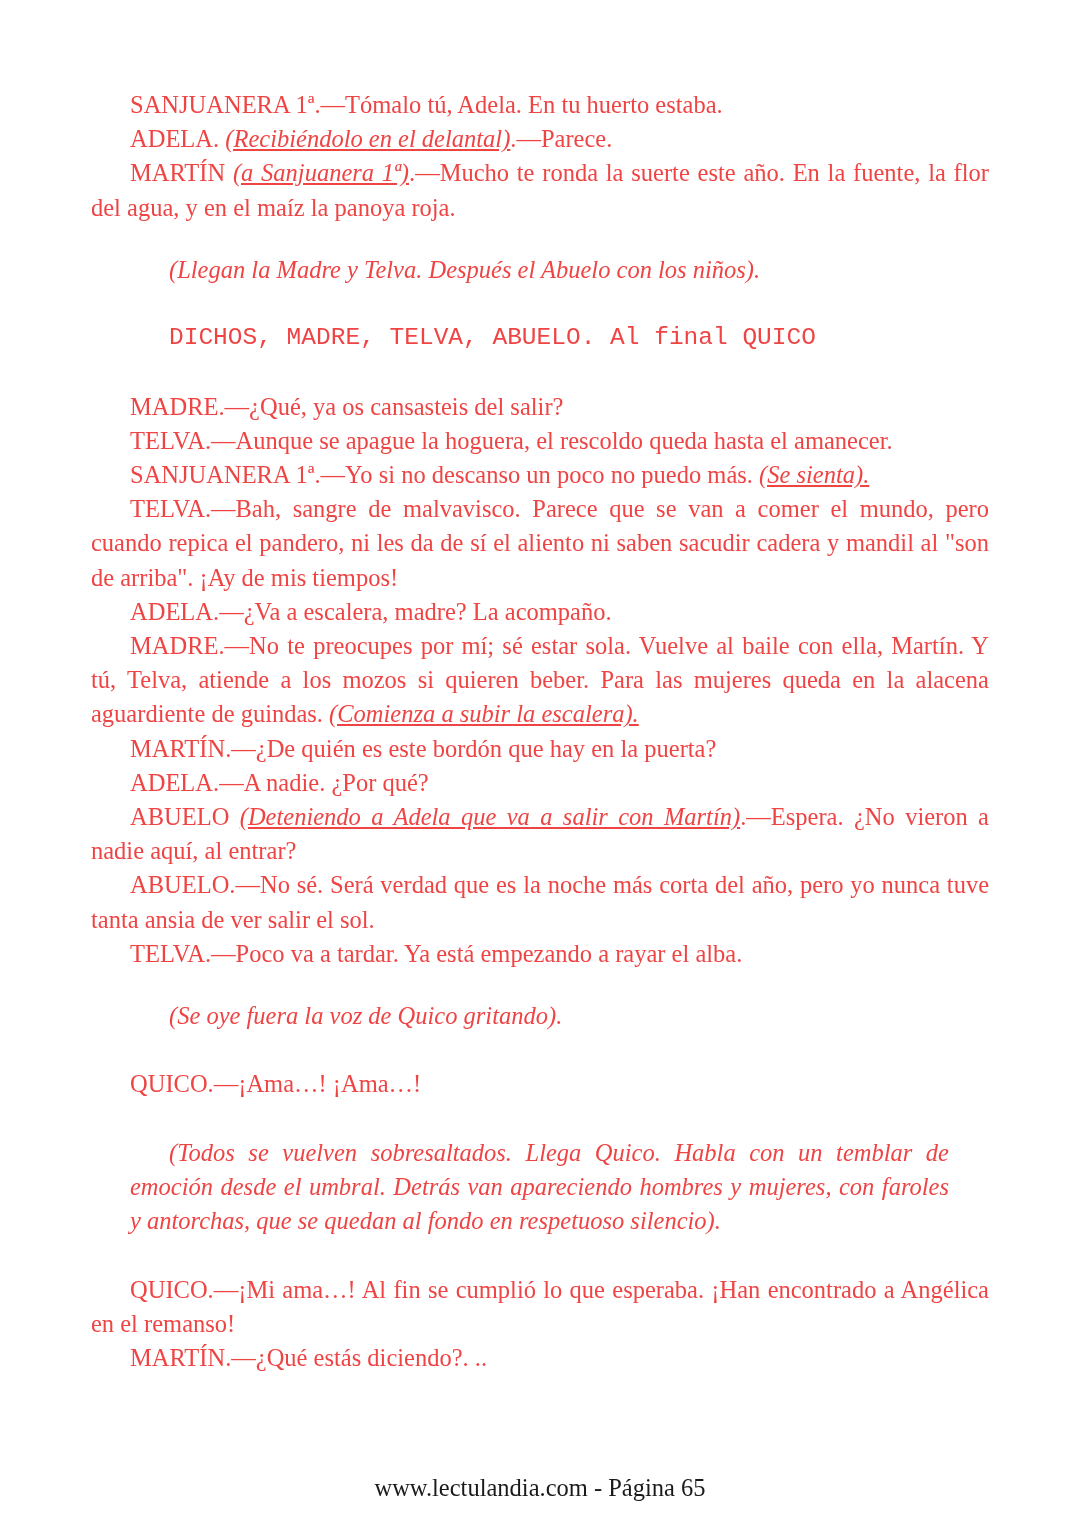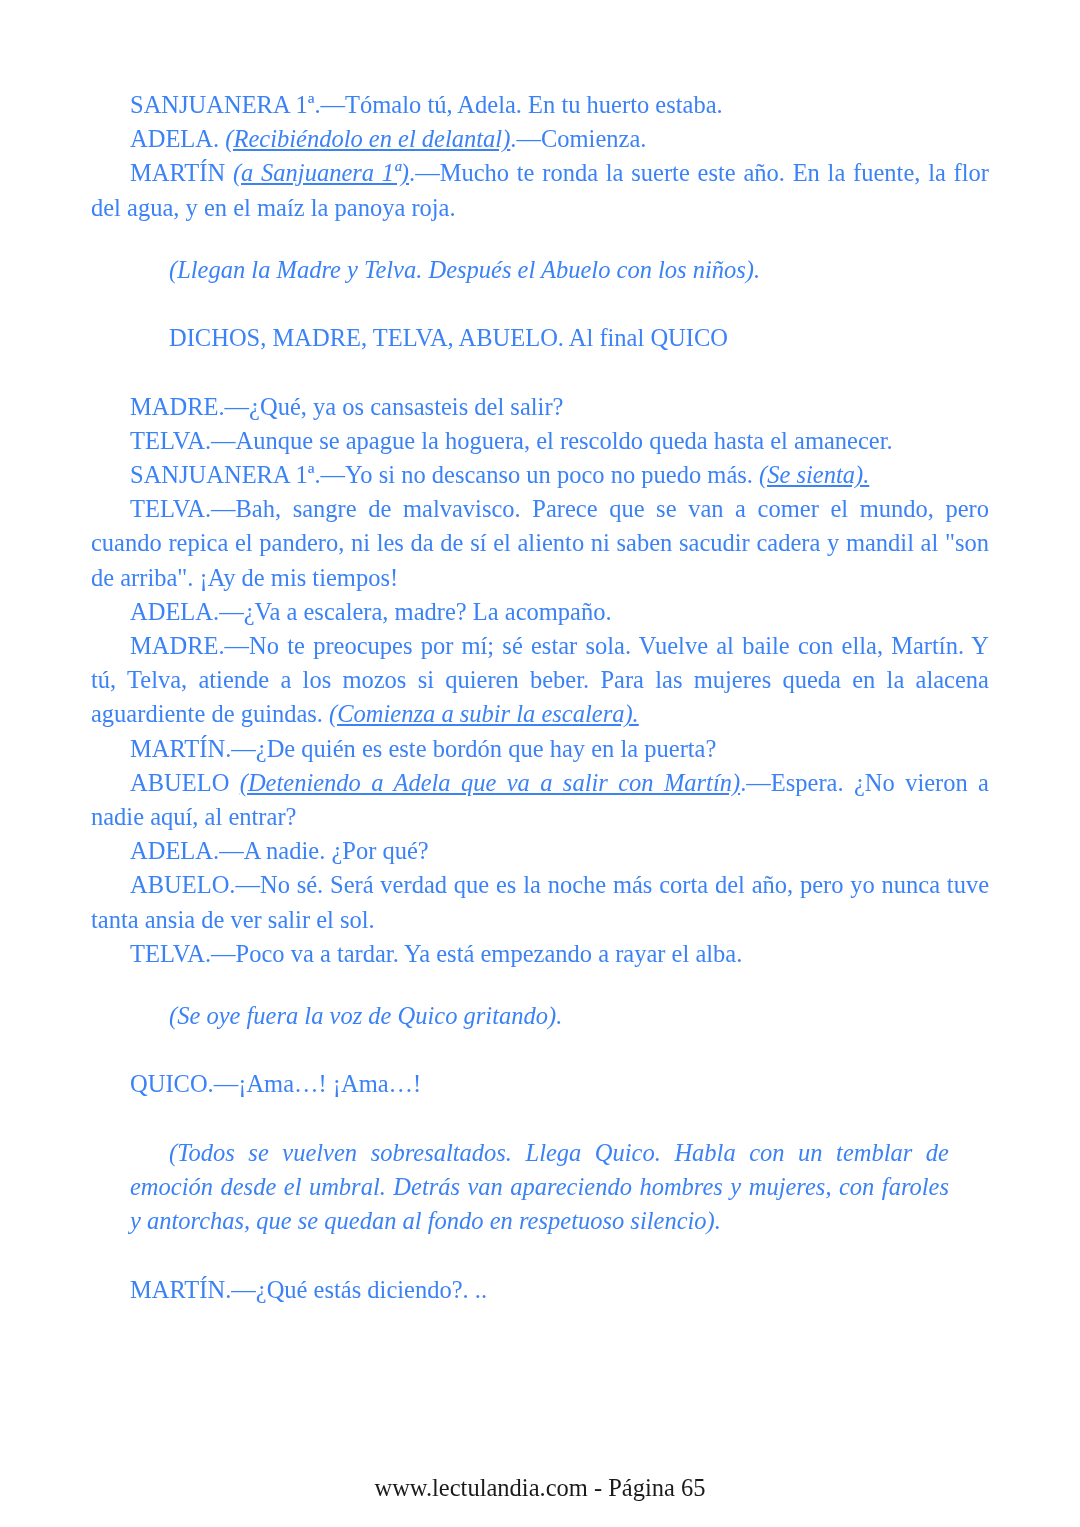--- a/index.html
+++ b/index.html
@@ -1,50 +1,51 @@
 <!DOCTYPE html>
 <html><head>
 <meta charset="utf-8">
 <style>
   html, body { margin: 0; padding: 0; background: #ffffff; }
   body { width: 1080px; height: 1527px; position: relative; overflow: hidden; }
   .page {
     position: absolute; left: 91px; top: 88px; width: 898px;
     font-family: "Liberation Serif", serif; font-size: 24.5px; line-height: 34.2px;
-    color: #3b82f6;
+    color: #ef4444;
   }
   p { margin: 0; text-align: justify; text-indent: 39px; }
   .dir { font-style: italic; margin: 34.2px 0 34.2px 39px; text-indent: 39px; padding-right: 40px; }
   .dir.short { text-indent: 39px; margin-top: 28px; }
-  .head { margin: 34.2px 0 34.2px 0; text-indent: 78px; }
+  .head { margin: 34.2px 0 34.2px 0; text-indent: 78px; font-family: Liberation Mono, monospace; }
   i { font-style: italic; text-decoration: underline; }
   .footer {
     position: absolute; left: 0; width: 1080px; top: 1474px; text-align: center;
     font-family: "Liberation Serif", serif; font-size: 24.5px; color: #1a1a1a;
   }
 </style>
 </head>
 <body>
 
 <div class="page">
   <p><span>SANJUANERA 1ª.</span><span>—Tómalo tú, Adela. En tu huerto estaba.</span></p>
-  <p><span>ADELA. </span><i>(Recibiéndolo en el delantal)</i><span>.—Comienza.</span></p>
+  <p><span>ADELA. </span><i>(Recibiéndolo en el delantal)</i><span>.—Parece.</span></p>
   <p><span>MARTÍN </span><i>(a Sanjuanera 1ª)</i><span>.—Mucho te ronda la suerte este año. En la fuente, la flor del agua, y en el maíz la panoya roja.</span></p>
   <p class="dir short">(Llegan la Madre y Telva. Después el Abuelo con los niños).</p>
   <p class="head">DICHOS, MADRE, TELVA, ABUELO. Al final QUICO</p>
   <p><span>MADRE.</span><span>—¿Qué, ya os cansasteis del salir?</span></p>
   <p><span>TELVA.</span><span>—Aunque se apague la hoguera, el rescoldo queda hasta el amanecer.</span></p>
   <p><span>SANJUANERA 1ª.</span><span>—Yo si no descanso un poco no puedo más. </span><i>(Se sienta).</i></p>
   <p><span>TELVA.</span><span>—Bah, sangre de malvavisco. Parece que se van a comer el mundo, pero cuando repica el pandero, ni les da de sí el aliento ni saben sacudir cadera y mandil al "son de arriba". ¡Ay de mis tiempos!</span></p>
   <p><span>ADELA.</span><span>—¿Va a escalera, madre? La acompaño.</span></p>
   <p><span>MADRE.</span><span>—No te preocupes por mí; sé estar sola. Vuelve al baile con ella, Martín. Y tú, Telva, atiende a los mozos si quieren beber. Para las mujeres queda en la alacena aguardiente de guindas. </span><i>(Comienza a subir la escalera).</i></p>
   <p><span>MARTÍN.</span><span>—¿De quién es este bordón que hay en la puerta?</span></p>
+  <p><span>ADELA.</span><span>—A nadie. ¿Por qué?</span></p>
   <p><span>ABUELO </span><i>(Deteniendo a Adela que va a salir con Martín)</i><span>.—Espera. ¿No vieron a nadie aquí, al entrar?</span></p>
-  <p><span>ADELA.</span><span>—A nadie. ¿Por qué?</span></p>
   <p><span>ABUELO.</span><span>—No sé. Será verdad que es la noche más corta del año, pero yo nunca tuve tanta ansia de ver salir el sol.</span></p>
   <p><span>TELVA.</span><span>—Poco va a tardar. Ya está empezando a rayar el alba.</span></p>
   <p class="dir short">(Se oye fuera la voz de Quico gritando).</p>
   <p><span>QUICO.</span><span>—¡Ama…! ¡Ama…!</span></p>
   <p class="dir">(Todos se vuelven sobresaltados. Llega Quico. Habla con un temblar de emoción desde el umbral. Detrás van apareciendo hombres y mujeres, con faroles y antorchas, que se quedan al fondo en respetuoso silencio).</p>
+  <p><span>QUICO.</span><span>—¡Mi ama…! Al fin se cumplió lo que esperaba. ¡Han encontrado a Angélica en el remanso!</span></p>
   <p><span>MARTÍN.</span><span>—¿Qué estás diciendo?. ..</span></p>
 </div>
 
 <div class="footer">www.lectulandia.com - Página 65</div>
 
 </body></html>

